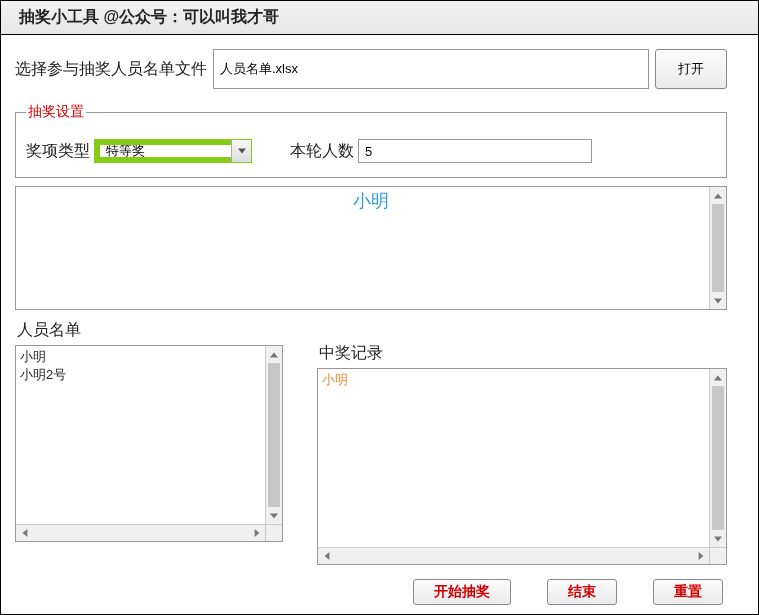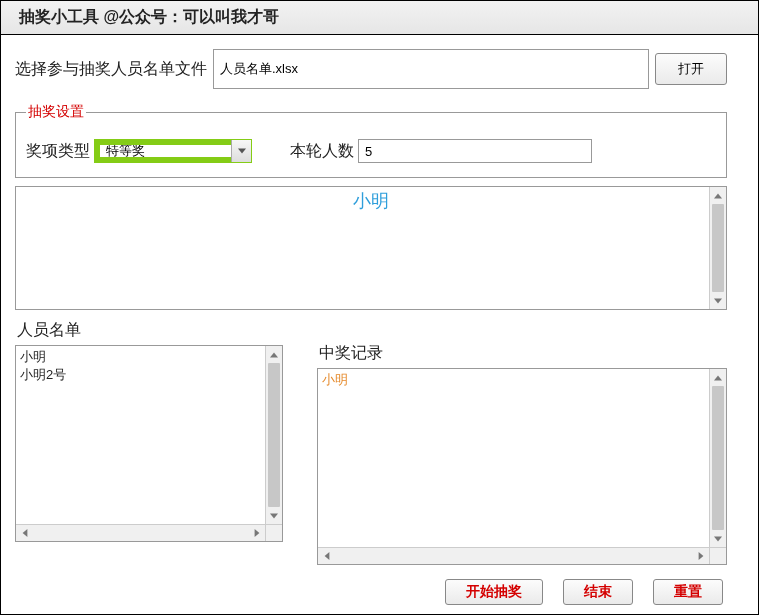--- a/index.html
+++ b/index.html
@@ -37,21 +37,21 @@
   }
   .file-row .label { font-size: 16px; }
   .file-row input[type="text"] {
     flex: 1;
     height: 40px;
     padding: 2px 6px;
     border: 1px solid #999;
     font-size: 13px;
   }
   .btn {
-    height: 32px;
+    height: 40px;
     padding: 0 22px;
     background: linear-gradient(#fcfcfc, #eaeaea);
     border: 1px solid #888;
     border-radius: 3px;
     font-size: 13px;
     cursor: pointer;
     white-space: nowrap;
   }
   .btn-red { color: #d40000; font-weight: bold; }
   fieldset.settings {
@@ -171,21 +171,21 @@
   }
   .list-content.orange { color: #e58a2b; }
   .corner {
     position:absolute; right:0; bottom:0; width:17px; height:17px;
     background:#f0f0f0;
     border-left:1px solid #ccc; border-top:1px solid #ccc;
   }
   .button-row {
     display:flex;
     justify-content:flex-end;
-    gap: 20px;
+    gap: 36px;
     padding: 4px 4px 0 0;
   }
   .button-row .btn { padding: 0 20px; height:26px; font-size:14px;}
   .gap1 { width: 30px; }
 </style>
 </head>
 <body>
 
 <div class="window">
   <div class="titlebar">

